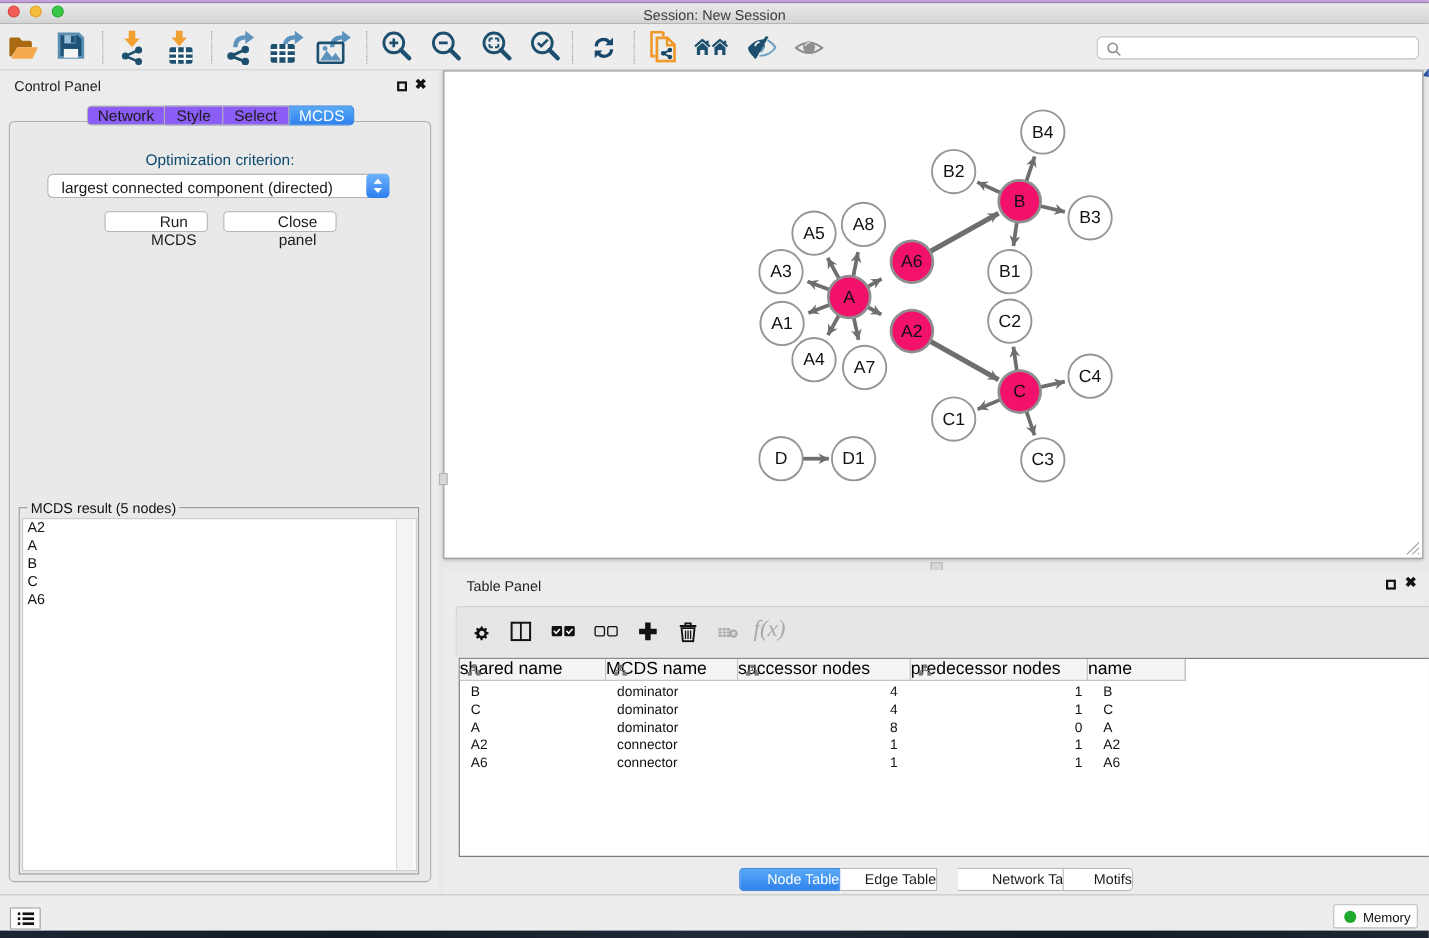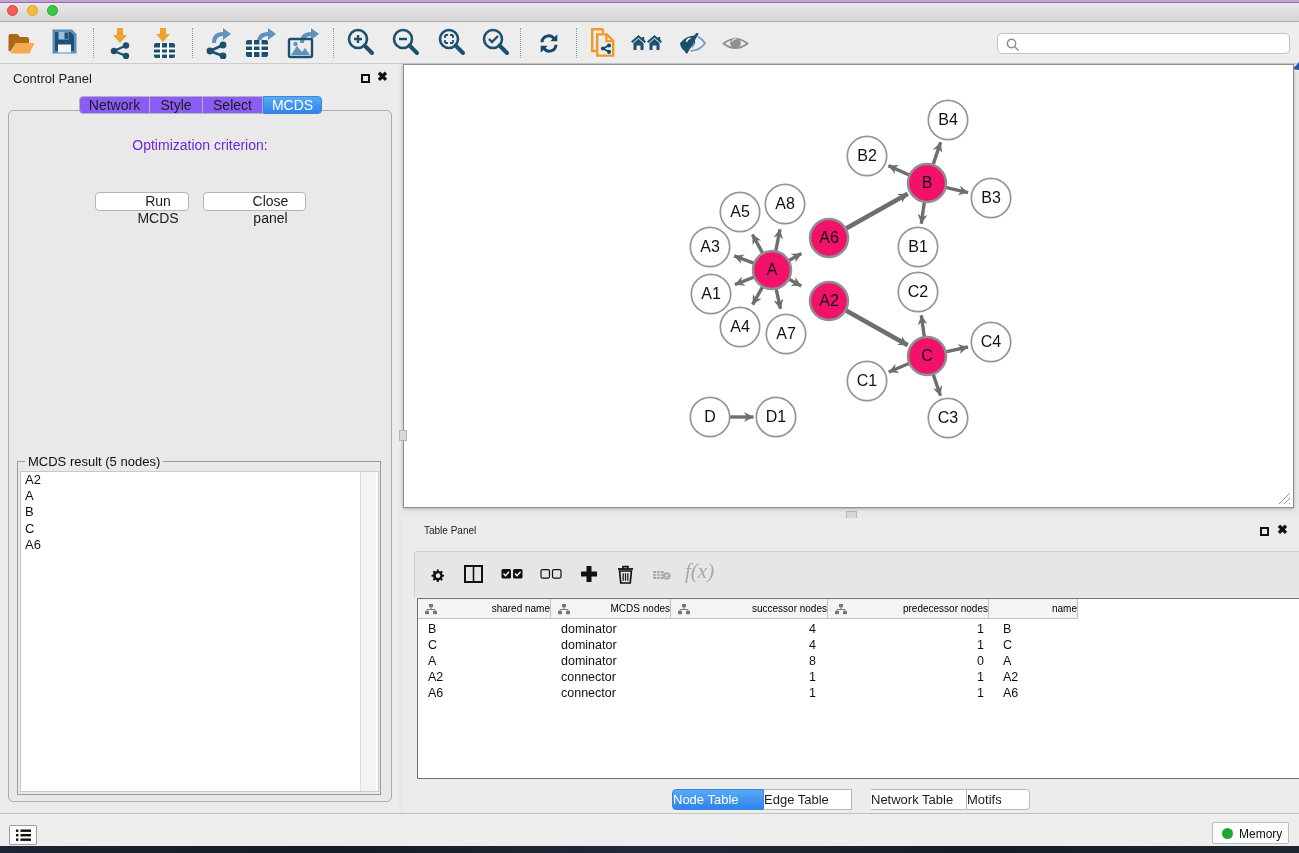--- a/index.html
+++ b/index.html
@@ -23,62 +23,63 @@
 
 #cpanel { left:0; top:64px; width:399px; height:749px; background:#ececec; }
 #cpTitle { position:absolute; left:13px; top:7px; font-size:13px; color:#1d1d1d; }
 .floatIc { position:absolute; width:9px; height:9px; border:2px solid #111; }
 .closeIc { position:absolute; font-size:13px; font-weight:bold; color:#111; }
 
 .jtab { position:absolute; top:32px; height:18px; background:#8b5cf6; border:1px solid #b4b4b4; font-size:14px; color:#1b1b1b; text-align:center; line-height:17px; z-index:3; }
 .jtabSel { background:linear-gradient(#58aaf7,#2f82ec); color:#ffffff; border-color:#3a86e0; }
 #cpPane { position:absolute; left:8px; top:46px; width:384px; height:692px; background:#e9e9e9; border:1px solid #aeaeae; border-radius:5px; }
 
-#optLabel { position:absolute; left:0; width:100%; top:26px; text-align:center; font-size:14px; color:#6d28d9; }
+#optLabel { position:absolute; left:0; width:100%; top:26px; text-align:center; font-size:14px; color:#0c4a6e; }
 #combo { position:absolute; left:34px; top:47px; width:311px; height:22px; background:#fff; border:1px solid #b5b5b5; border-radius:5px; }
 #combo .txt { position:absolute; left:12px; top:3px; font-size:14px; color:#1b1b1b; }
 #combo .btn { position:absolute; right:-1px; top:-1px; width:21px; height:22px; background:linear-gradient(#6db2fb,#2f7ef0); border-radius:4px; }
 .pbtn { position:absolute; top:81px; height:19px; background:#ffffff; border:1px solid #b5b5b5; border-radius:4px; font-size:14px; color:#1b1b1b; text-align:center; line-height:17px;padding-left:32px; }
 
 #fset { position:absolute; left:8px; top:350px; width:364px; height:334px; border:1px solid #9b9b9b; }
 #fsetLbl { position:absolute; left:7px; top:-8px; background:#e9e9e9; padding:0 3px; font-size:13px; color:#111; }
 #flist { position:absolute; left:2px; top:9px; width:359px; height:321px; background:#ffffff; border:1px solid #c9c9c9; }
 #flist .itm { font-size:13px; color:#111; padding-left:4px; height:16.2px; line-height:16.2px; }
 #fscroll { position:absolute; right:2px; top:0; width:16px; height:100%; background:#f4f4f4; border-left:1px solid #dcdcdc; }
 
 #netwin { left:403px; top:64px; width:891px; height:444px; background:#ffffff; border:1px solid #8e8e8e; box-shadow:0 1px 3px rgba(0,0,0,0.25); }
 #netTB { position:absolute; left:0; top:0; width:100%; height:21px; background:linear-gradient(#ececec,#d2d2d2); border-bottom:1px solid #ababab; }
 #netTitle { position:absolute; left:0; right:0; top:3px; text-align:center; font-size:13px; color:#333; }
 #netTB .t1 { left:8px; top:4px;  background:#f25e57; border:1px solid #d8433c; }
 #netTB .t2 { left:34px; top:4px; background:#f5bd3e; border:1px solid #dfa123; }
 #netTB .t3 { left:60px; top:4px; background:#3ac748; border:1px solid #24a732; }
 
 #tpanel { left:403px; top:518px; width:896px; height:295px; background:#ececec; }
-#tpTitle { position:absolute; left:21px; top:7px; font-size:10px; color:#1d1d1d; }
+#tpTitle { position:absolute; left:21px; top:7px; font-size:13px; color:#1d1d1d; }
 #tpToolbar { position:absolute; left:11px; top:33px; width:1279px; height:46px; background:#e6e6e6; border:1px solid #cfcfcf; border-bottom:none; border-radius:4px 4px 0 0; }
 #ttable { position:absolute; left:14px; top:80px; width:1276px; height:181px; background:#ffffff; border:1px solid #6f6f6f; }
 .hrow { position:absolute; left:0; top:0; height:20px; background:#f4f4f4; border-bottom:1px solid #c0c0c0; font-size:12.5px; color:#111; }
-.hcell { position:absolute; top:0; height:20px; border-right:1px solid #c4c4c4; text-align:right; line-height:20px; font-size:10px; }
+.hcell { position:absolute; top:0; height:20px; border-right:1px solid #c4c4c4; text-align:left; line-height:20px; font-size:16px; }
 .trow { position:absolute; font-size:12.5px; color:#111; height:16px; line-height:16px; }
 
-.btab { position:absolute; top:271px; height:21px; background:#ffffff; border:1px solid #b9b9b9; font-size:13px; color:#1b1b1b; text-align:left; line-height:20px; }
+.btab { position:absolute; top:271px; height:21px; background:#ffffff; border:1px solid #b9b9b9; font-size:13px; color:#1b1b1b; text-align:right; line-height:20px; }
 .btabSel { background:linear-gradient(#58aaf7,#2f82ec); color:#fff; border-color:#3a86e0; }
 
 #statusbar { left:0; top:813px; width:1299px; height:34px; background:#ededed; border-top:1px solid #c2c2c2; }
 #statIcon { position:absolute; left:9px; top:11px; width:28px; height:20px; background:#fbfbfb; border:1px solid #9e9e9e; border-radius:1px; }
 #memBtn { position:absolute; right:10px; top:8px; width:77px; height:22px; background:#fdfdfd; border:1px solid #bdbdbd; border-radius:2px; font-size:12px; color:#111; }
 #deskBot { left:0; top:846px; width:1299px; height:7px; background:linear-gradient(90deg,#1c2433,#131b26 25%,#222a3a 50%,#141c27 75%,#1e2634); }
 </style>
 </head>
 <body>
 <div class="abs" id="deskTop"></div>
 <div class="abs" id="titlebar">
   <div class="tl t1"></div>
     <div class="tl t2"></div>
     <div class="tl t3"></div>
+  <div id="titleTxt">Session: New Session</div>
 </div>
 <div class="abs" id="toolbar">
   <svg class="tbi" style="left:7px; top:6px;" width="28" height="27" viewBox="0 0 28 27">
     <path d="M1.5 23 V8 Q1.5 6 3.5 6 H10.5 L13 9 H20 Q22 9 22 11 V15 H9 L3.5 23.5 Z" fill="#a96a12"></path>
     <path d="M8.5 15 H27.5 L22.5 25.5 H3.5 Z" fill="#f6a94f"></path>
   </svg>
   <svg class="tbi" style="left:51px; top:6px;" width="27" height="27" viewBox="0 0 27 27">
     <path d="M1.5 1.5 h19.5 l4.5 4.5 v19.5 h-24 z" fill="#5b8fb4"></path>
     <path d="M4 4 h15.5 l3.5 3.5 v15.5 h-19 z" fill="#1d5175"></path>
     <rect x="7.5" y="4" width="10" height="7.5" fill="#9cc0d8"></rect>
@@ -190,20 +191,26 @@
 <div class="abs" id="cpanel">
   <div id="cpTitle">Control Panel</div>
   <div class="floatIc" style="left:361px; top:10px;"></div>
   <div class="closeIc" style="left:377px; top:5px;">✖</div>
   <div class="jtab" style="left:79px; width:71px; border-radius:4px 0 0 4px;">Network</div>
   <div class="jtab" style="left:150px; width:53px; border-left:none;">Style</div>
   <div class="jtab" style="left:203px; width:60px; border-left:none;">Select</div>
   <div class="jtab jtabSel" style="left:263px; width:59px; border-radius:0 4px 4px 0;">MCDS</div>
   <div id="cpPane">
     <div id="optLabel">Optimization criterion:</div>
+    <div id="combo">
+        <div class="txt">largest connected component (directed)</div>
+      <div class="btn"><svg width="21" height="22" viewBox="0 0 21 22">
+            <path d="M6.5 9 L10.5 4.5 L14.5 9 Z M6.5 13 L10.5 17.5 L14.5 13 Z" fill="#fff"></path>
+          </svg></div>
+    </div>
     <div class="pbtn" style="left:86px; width:94px;">Run MCDS</div>
     <div class="pbtn" style="left:194px; width:103px;">Close panel</div>
     <div id="fset">
       <div id="fsetLbl">MCDS result (5 nodes)</div>
       <div id="flist">
         <div class="itm">A2</div>
           <div class="itm">A</div>
           <div class="itm">B</div>
           <div class="itm">C</div>
           <div class="itm">A6</div>
@@ -336,21 +343,21 @@
       <rect x="0" y="1" width="11" height="8" rx="1" fill="#a9a9a9"></rect>
       <path d="M0 3.6 h11 M0 6.3 h11 M3.6 1 v8 M7.2 1 v8" stroke="#e6e6e6" stroke-width="0.9"></path>
       <circle cx="13.8" cy="6" r="3.8" fill="#a9a9a9"></circle>
       <path d="M12.2 4.4 l3.2 3.2 M15.4 4.4 l-3.2 3.2" stroke="#e6e6e6" stroke-width="1.1"></path>
     </svg>
     <div style="position:absolute; left:270px; top:7px; font-family:'Liberation Serif',serif; font-style:italic; font-size:21px; color:#a9a9a9;">f(x)</div>
   </div>
   <div id="ttable">
     <div class="hrow" style="width:660px; border-right:1px solid #c4c4c4;"></div>
     <div class="hcell" style="left:0; width:133px;">shared name</div>
-    <div class="hcell" style="left:133px; width:120px;">MCDS nodes</div>
+    <div class="hcell" style="left:133px; width:120px;">MCDS name</div>
     <div class="hcell" style="left:253px; width:157px;">successor nodes</div>
     <div class="hcell" style="left:410px; width:161px;">predecessor nodes</div>
     <div class="hcell" style="left:571px; width:89px;">name</div>
     <svg class="hico" style="position:absolute; left:7px; top:5px;" width="12" height="11" viewBox="0 0 12 11">
         <g fill="#777">
           <rect x="4" y="0" width="4" height="3.2"></rect>
           <rect x="0" y="7" width="4" height="3.2"></rect>
           <rect x="8" y="7" width="4" height="3.2"></rect>
           <path d="M6 3 v2.5 M2 7 v-1.5 h8 v1.5" stroke="#777" fill="none"></path>
         </g>

